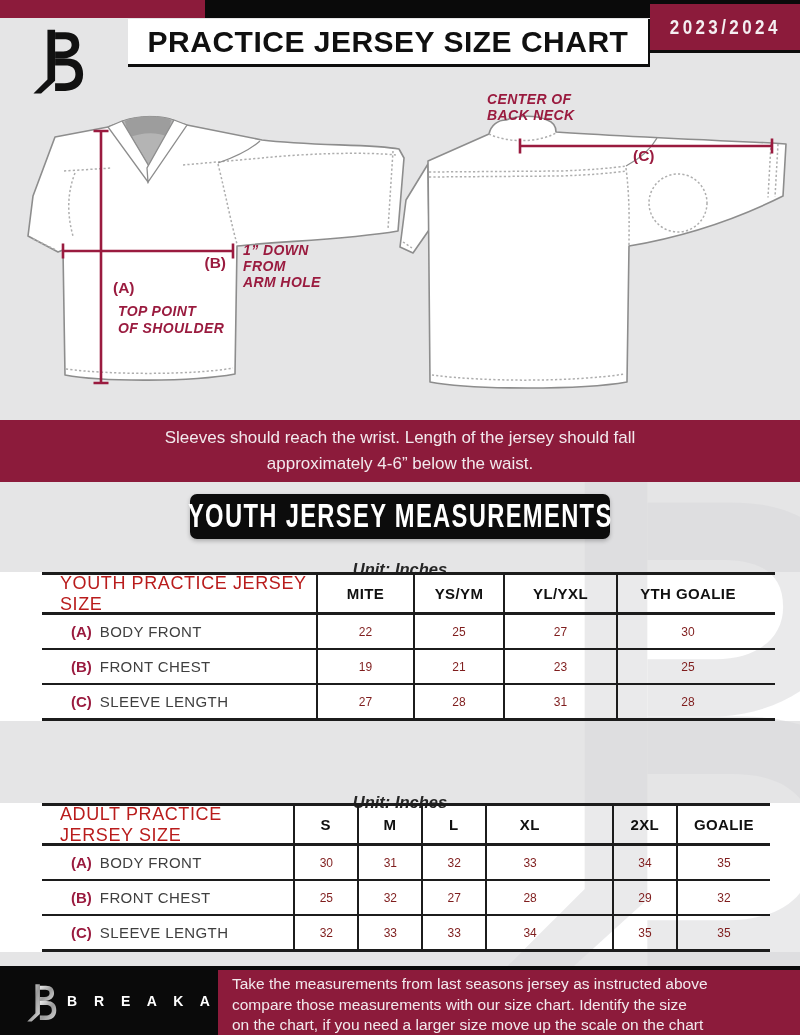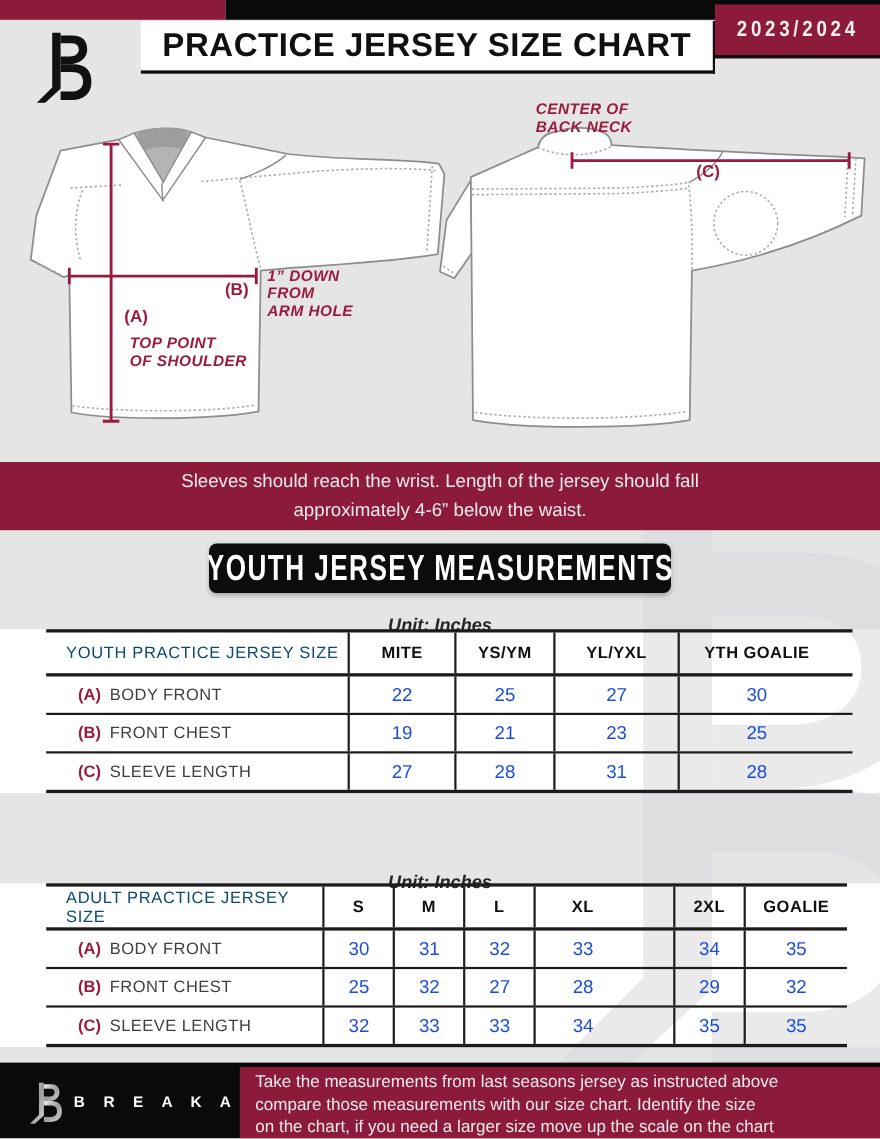--- a/index.html
+++ b/index.html
@@ -63,25 +63,25 @@
   .watermark { z-index:2; opacity:.55; }
   .tbl { left:42px; z-index:3; border-top:3px solid #1c1c1c; }
   .tr { display:flex; border-bottom:2px solid #1c1c1c; }
   .tr.head { border-bottom:3px solid #1c1c1c; }
   .tr:last-child { border-bottom:3px solid #1c1c1c; }
   .td { display:flex; align-items:center; justify-content:center; height:33px; }
   .tr.head .td { height:37px; }
   .vline { border-left:2px solid #1c1c1c; }
   .lab { justify-content:flex-start; padding-left:29px; }
   .tr.head .lab { padding-left:18px; }
-  .hlabel { font-size:15px; color:#0c4a6e; letter-spacing:.6px; }
+  .hlabel { font-size:18px; color:#b91c1c; letter-spacing:.6px; }
   .hsize  { font-size:15px; font-weight:bold; color:#101010; letter-spacing:.4px; }
   .key { color:#9a1b3f; font-weight:bold; font-size:15px; margin-right:8px; }
   .rl  { color:#3f3f3f; font-size:15px; letter-spacing:.4px; }
-  .val { font-size:17px; color:#1d4ed8; }
+  .val { font-size:12px; color:#7f1d1d; }
   .tbl-y { width:733px; } .tbl-a { width:728px; }
   .yc0{width:274px;} .yc1{width:97px;} .yc2{width:90px;} .yc3{width:113px;} .yc4{width:142px;}
   .ac0{width:273px;} .ac1{width:70px;} .ac2{width:70px;} .ac3{width:70px;} .ac4{width:96px;} .ac5{width:70px;margin-left:39px;} .ac6{width:103px;}
 
   
   .footer-black { left:0; top:966px; width:800px; height:69px; background:#0a0a0a; z-index:3; }
   .footer-maroon {
     left:218px; top:970px; width:582px; height:65px; background:#8c1b3b; z-index:4;
     color:#f2e9ed; font-size:15.5px; line-height:20.5px; padding:4px 10px 0 14px;
   }

